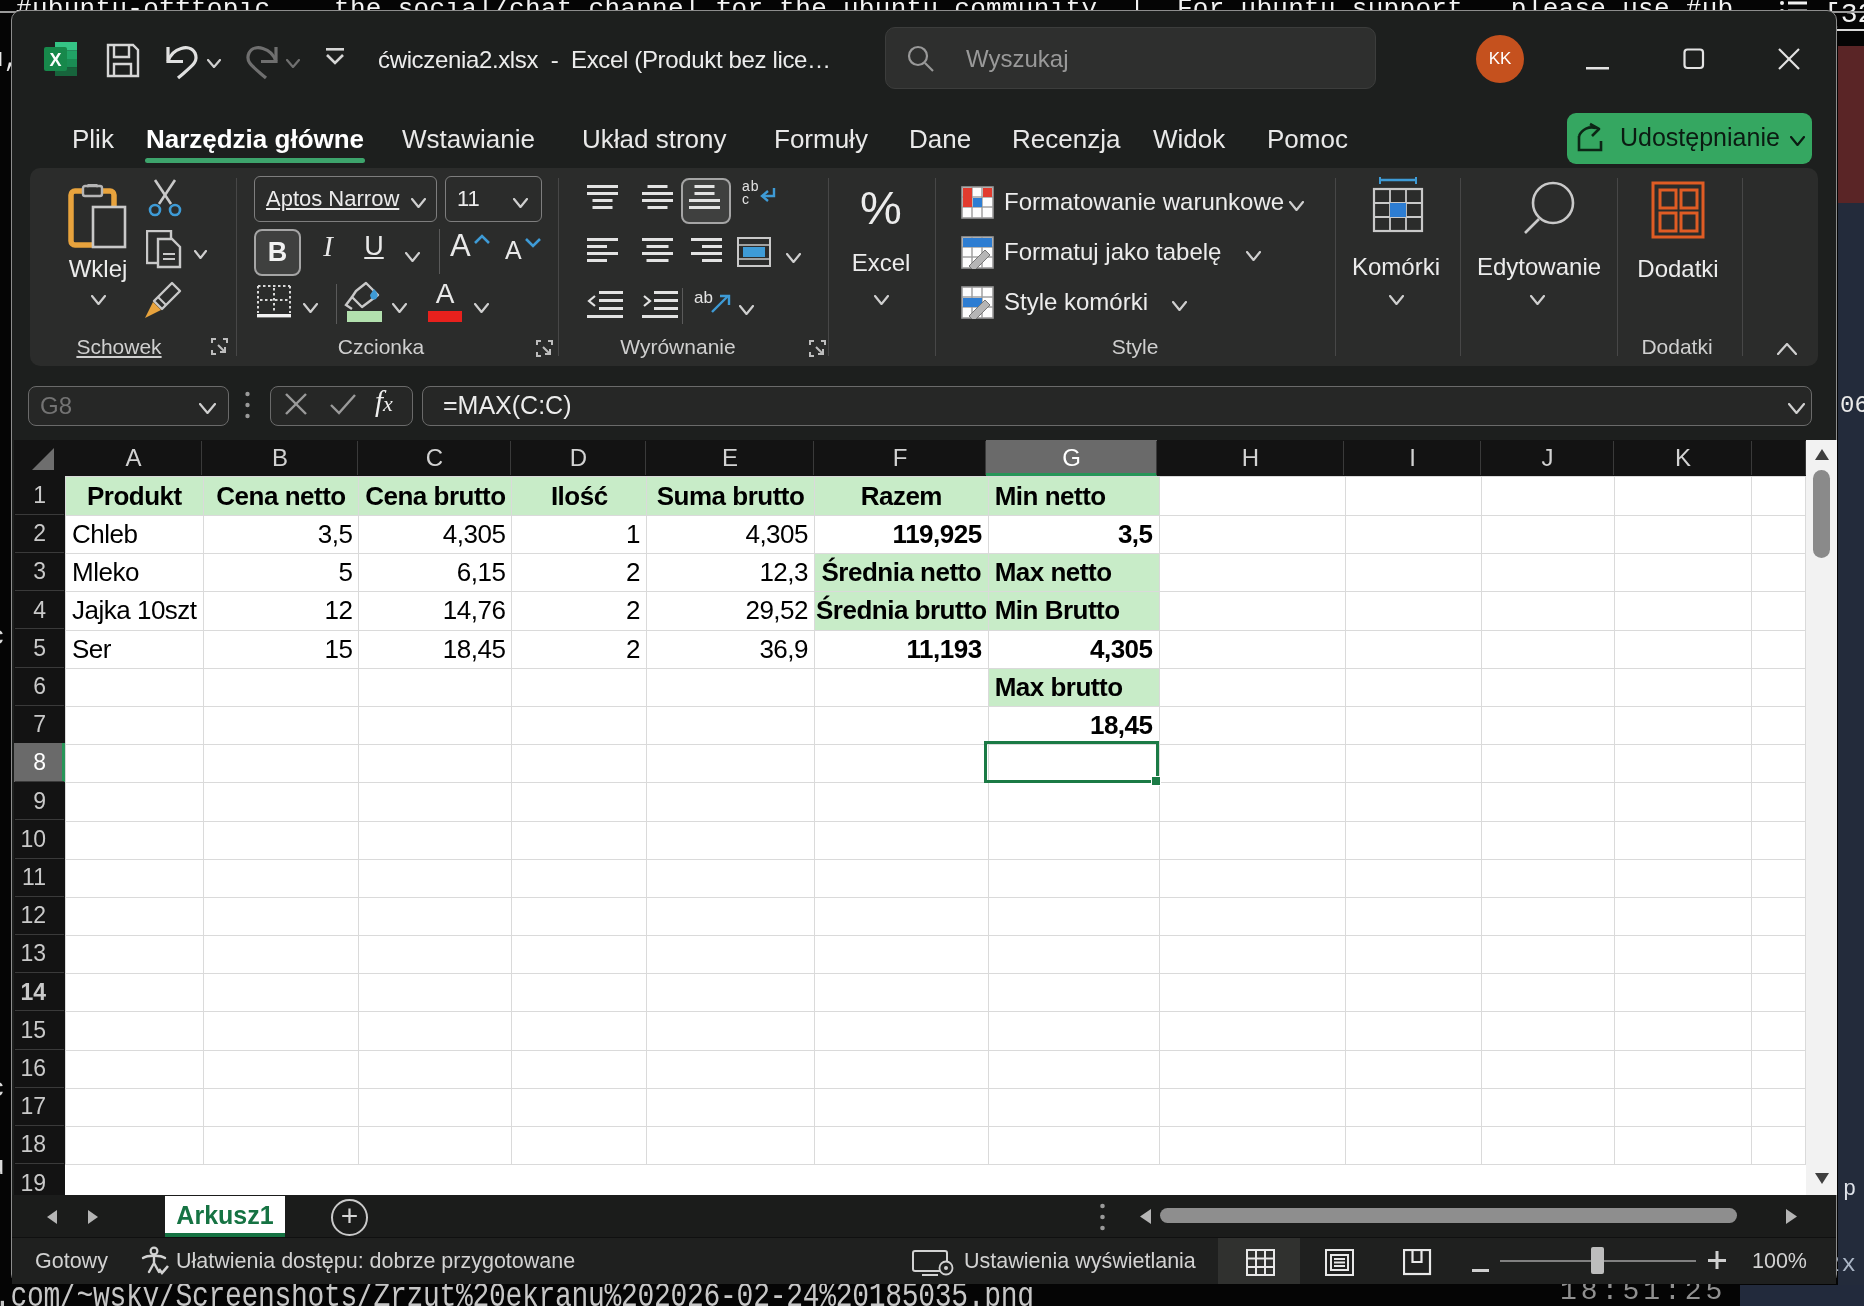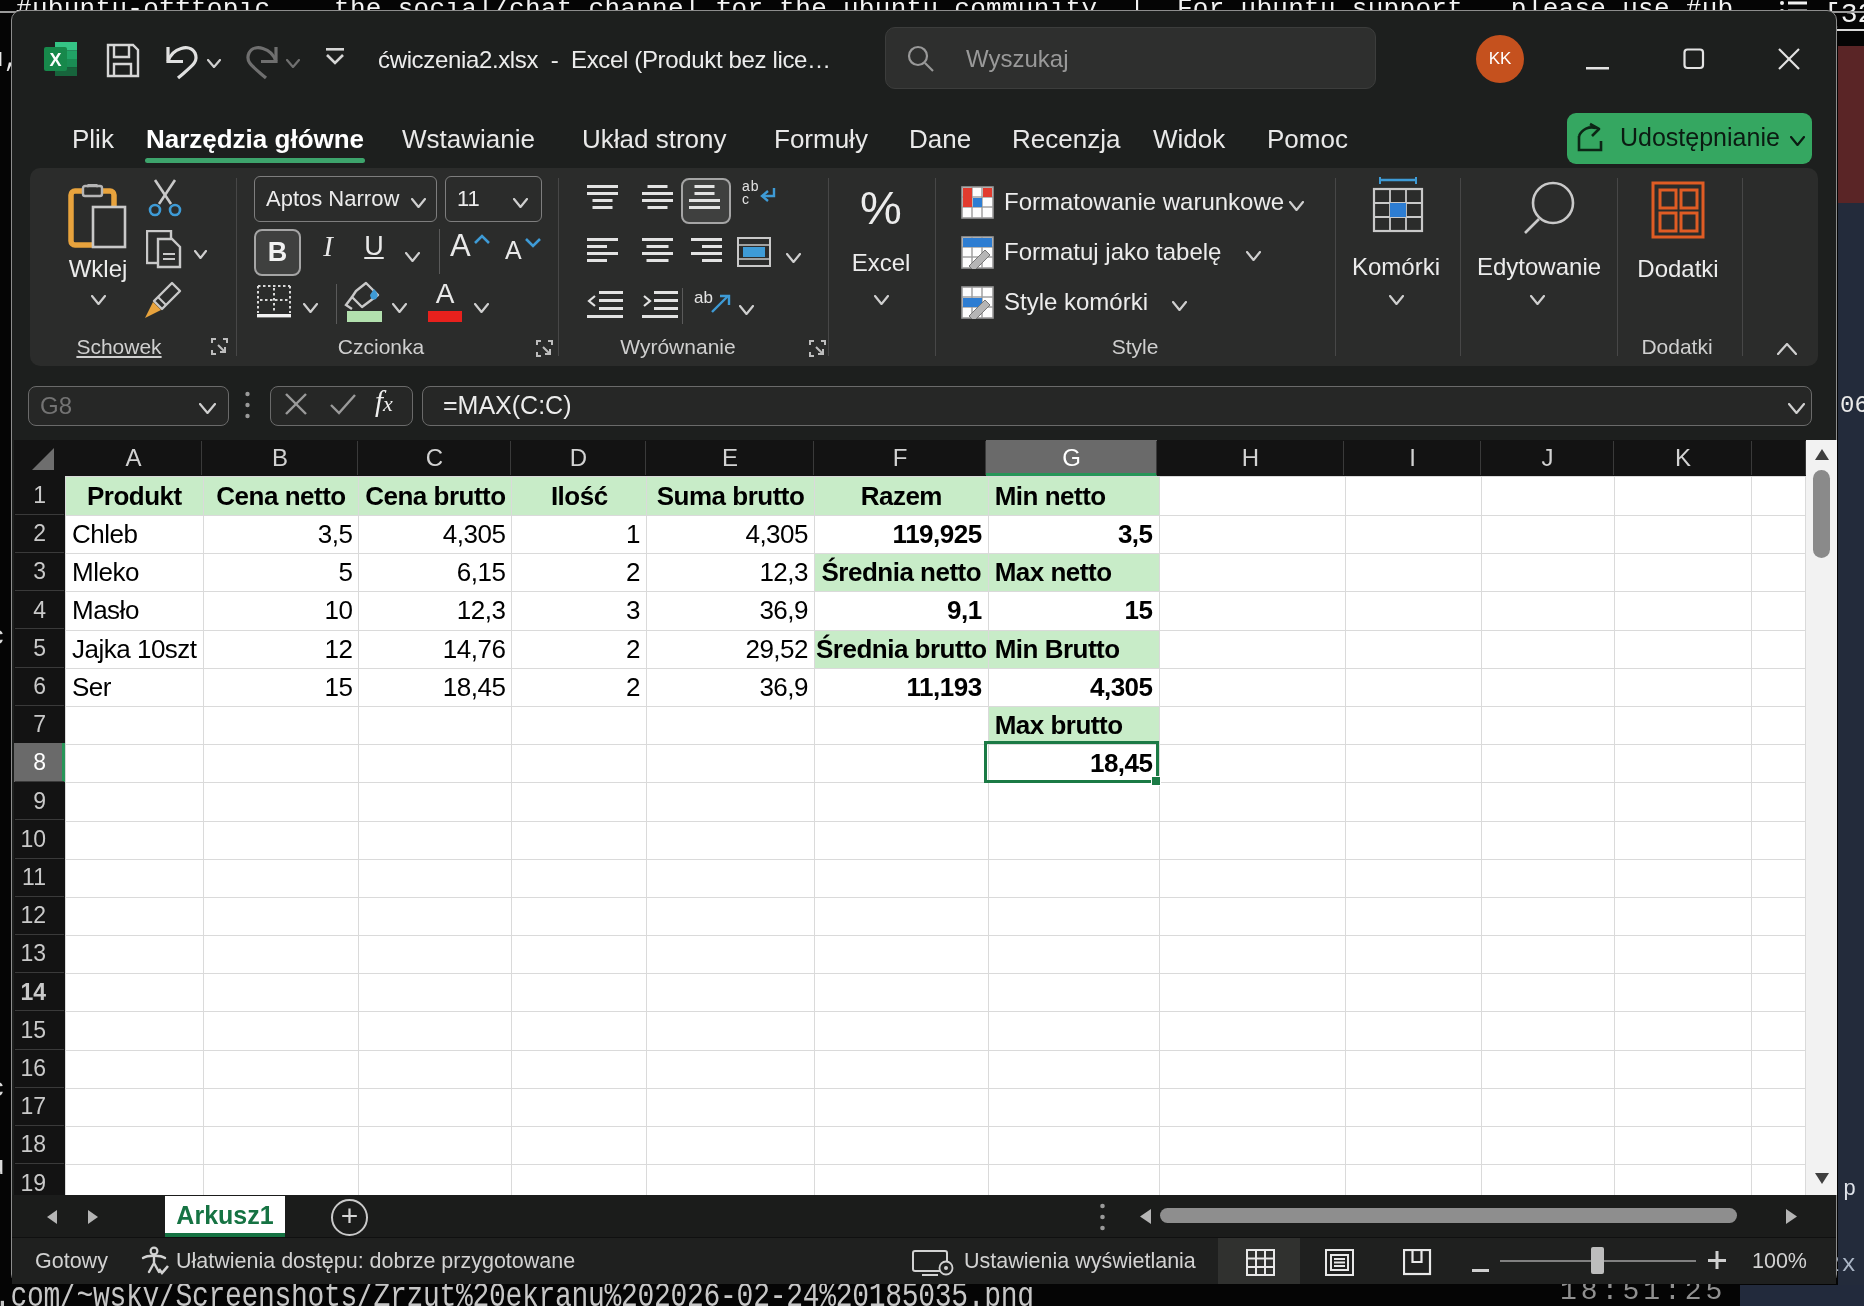--- a/index.html
+++ b/index.html
@@ -164,34 +164,20 @@
           <td class=""></td>
         </tr>
         <tr style="height:38.2px">
           <td class="">Mleko</td>
           <td class="n">5</td>
           <td class="n">6,15</td>
           <td class="n">2</td>
           <td class="n">12,3</td>
           <td class="c g b">Średnia netto</td>
           <td class="g b">Max netto</td>
-          <td class=""></td>
-          <td class=""></td>
-          <td class=""></td>
-          <td class=""></td>
-          <td class=""></td>
-        </tr>
-        <tr style="height:38.2px">
-          <td class="">Masło</td>
-          <td class="n">10</td>
-          <td class="n">12,3</td>
-          <td class="n">3</td>
-          <td class="n">36,9</td>
-          <td class="n b">9,1</td>
-          <td class="n b">15</td>
           <td class=""></td>
           <td class=""></td>
           <td class=""></td>
           <td class=""></td>
           <td class=""></td>
         </tr>
         <tr style="height:38.2px">
           <td class="">Jajka 10szt</td>
           <td class="n">12</td>
           <td class="n">14,76</td>
@@ -600,21 +586,21 @@
       </svg></div>
     <div class="abs" style="left:194px;top:245px;"><svg width="13" height="9">
         <polyline points="1,1 6.5,8 12,1" fill="none" stroke="#cfcfcf" stroke-width="2.2" stroke-linecap="round" stroke-linejoin="round"></polyline>
       </svg></div>
     <div class="abs" style="left:143px;top:281px;"><svg width="44" height="40">
         <path d="M29 2 l8 8 -18 18 -8 -8 z" fill="none" stroke="#c9c9c9" stroke-width="2.4" stroke-linejoin="round"></path>
         <line x1="15" y1="16" x2="23" y2="24" stroke="#c9c9c9" stroke-width="2.2"></line>
         <path d="M10 21 L2 37 L18 29 Z" fill="#e8a33d"></path>
       </svg></div>
     <div class="abs" style="left:254px;top:176px;width:181px;height:44px;border:1px solid #7e7e7e;border-radius:6px;"></div>
-    <div class="abs" style="left:266px;top:186px;font-size:22px;color:#ececec;">Aptos Narrow</div>
+    <div class="abs" style="left:266px;top:186px;font-size:22px;color:#ececec;text-decoration:underline;">Aptos Narrow</div>
     <div class="abs" style="left:411px;top:194px;"><svg width="15" height="10">
         <polyline points="1,1 7.5,9 14,1" fill="none" stroke="#cfcfcf" stroke-width="2.2" stroke-linecap="round" stroke-linejoin="round"></polyline>
       </svg></div>
     <div class="abs" style="left:445px;top:176px;width:95px;height:44px;border:1px solid #7e7e7e;border-radius:6px;"></div>
     <div class="abs" style="left:457px;top:186px;font-size:22px;color:#ececec;">11</div>
     <div class="abs" style="left:513px;top:194px;"><svg width="15" height="10">
         <polyline points="1,1 7.5,9 14,1" fill="none" stroke="#cfcfcf" stroke-width="2.2" stroke-linecap="round" stroke-linejoin="round"></polyline>
       </svg></div>
     <div class="abs" style="left:254px;top:229px;width:43px;height:43px;background:#3f403f;border:2px solid #a5a5a5;border-radius:8px;font-size:27px;font-weight:bold;color:#f2f2f2;text-align:center;line-height:42px;">B</div>
     <div class="abs" style="left:313px;top:230px;width:30px;text-align:center;font-size:29px;font-style:italic;font-family:'Liberation Serif',serif;color:#e9e9e9;">I</div>

